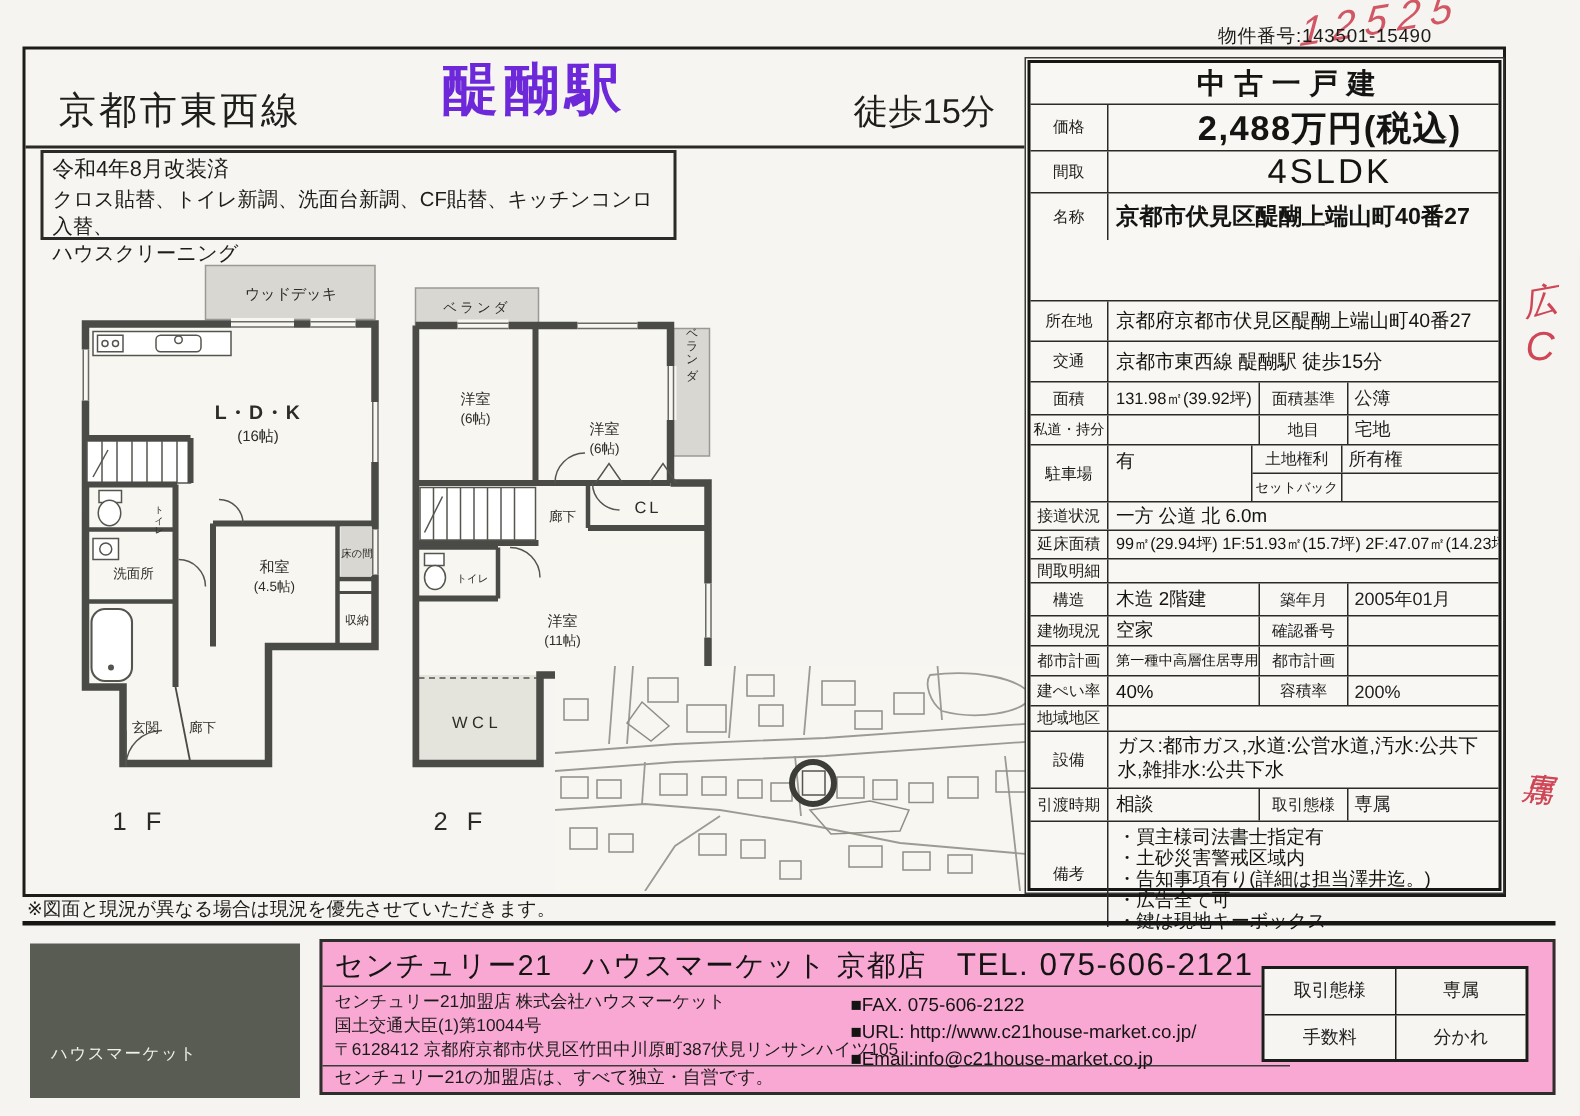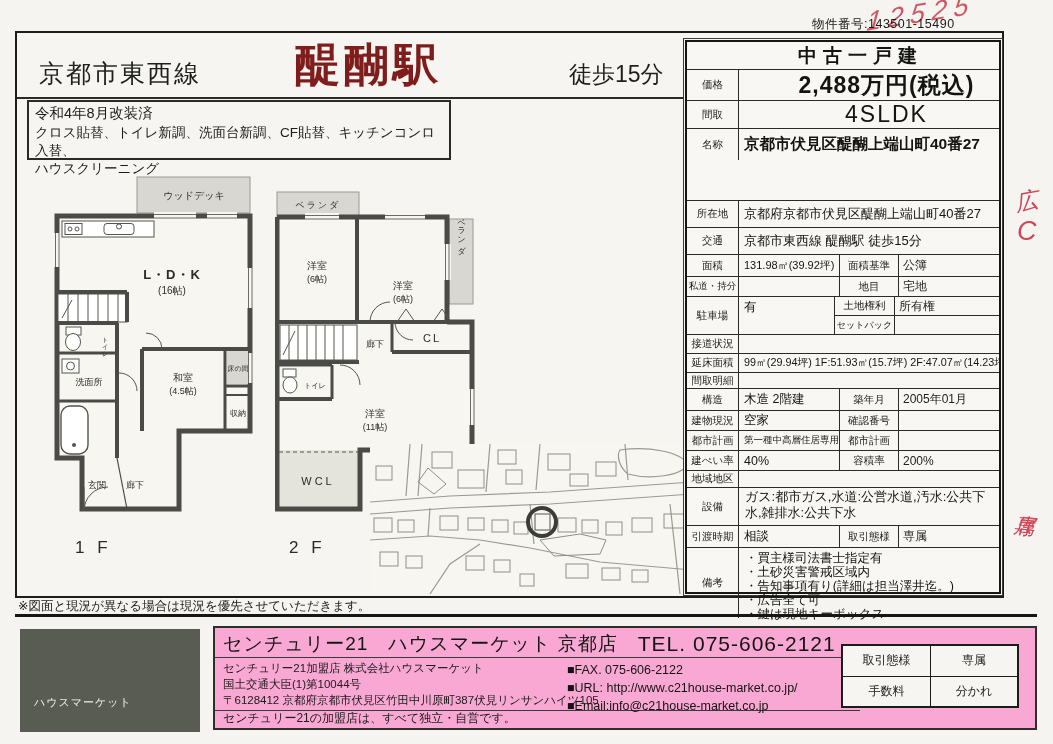--- a/index.html
+++ b/index.html
@@ -15,21 +15,21 @@
     position:absolute;left:0;top:0;width:1053px;height:744px;
     background:#f5f4f0;
   }
   .abs{position:absolute;}
   
   .main-box{
     position:absolute;left:15px;top:31px;width:985px;height:563px;
     border:2.5px solid #1c1c1a;background:#f6f5f1;
   }
   .hdr-line{left:22px;top:24px;font-size:25px;letter-spacing:2px;color:#1e1e1c;}
-  .hdr-station{left:278px;top:2px;font-size:45px;font-weight:bold;letter-spacing:4px;color:#7f1d1d;}
+  .hdr-station{left:278px;top:2px;font-size:37px;font-weight:bold;letter-spacing:4px;color:#6d28d9;}
   .hdr-walk{left:552px;top:26px;font-size:23px;color:#1e1e1c;}
   .hdr-rule{left:0;top:64px;width:666px;height:0;border-top:2px solid #2a2a28;}
   .reno-box{
     left:10px;top:67px;width:424px;height:60px;
     border:2px solid #2a2a28;padding:2px 6px;box-sizing:border-box;
     font-size:13.5px;line-height:1.35;color:#1c1c1a;
   }
   .reno-box .l1{font-size:14.5px;}
   .fp-label{font-size:17px;letter-spacing:4px;color:#2a2a28;}
   
@@ -387,20 +387,21 @@
             <div class="psv" style="flex:1 1 auto;">所有権</div>
           </div>
           <div class="psubrow">
             <div class="psl" style="font-size:9px;">セットバック</div>
             <div class="psv" style="flex:1 1 auto;"></div>
           </div>
         </div>
       </div>
       <div class="prow" style="height:19px;">
         <div class="plabel">接道状況</div>
+        <div class="pval" style="font-size:12.5px;">一方 公道 北 6.0m</div>
       </div>
       <div class="prow" style="height:19px;">
         <div class="plabel">延床面積</div>
         <div class="pval" style="font-size:10.8px;">99㎡(29.94坪) 1F:51.93㎡(15.7坪) 2F:47.07㎡(14.23坪)</div>
       </div>
       <div class="prow" style="height:16px;">
         <div class="plabel">間取明細</div>
         <div class="pval"></div>
       </div>
       <div class="prow" style="height:22px;">

